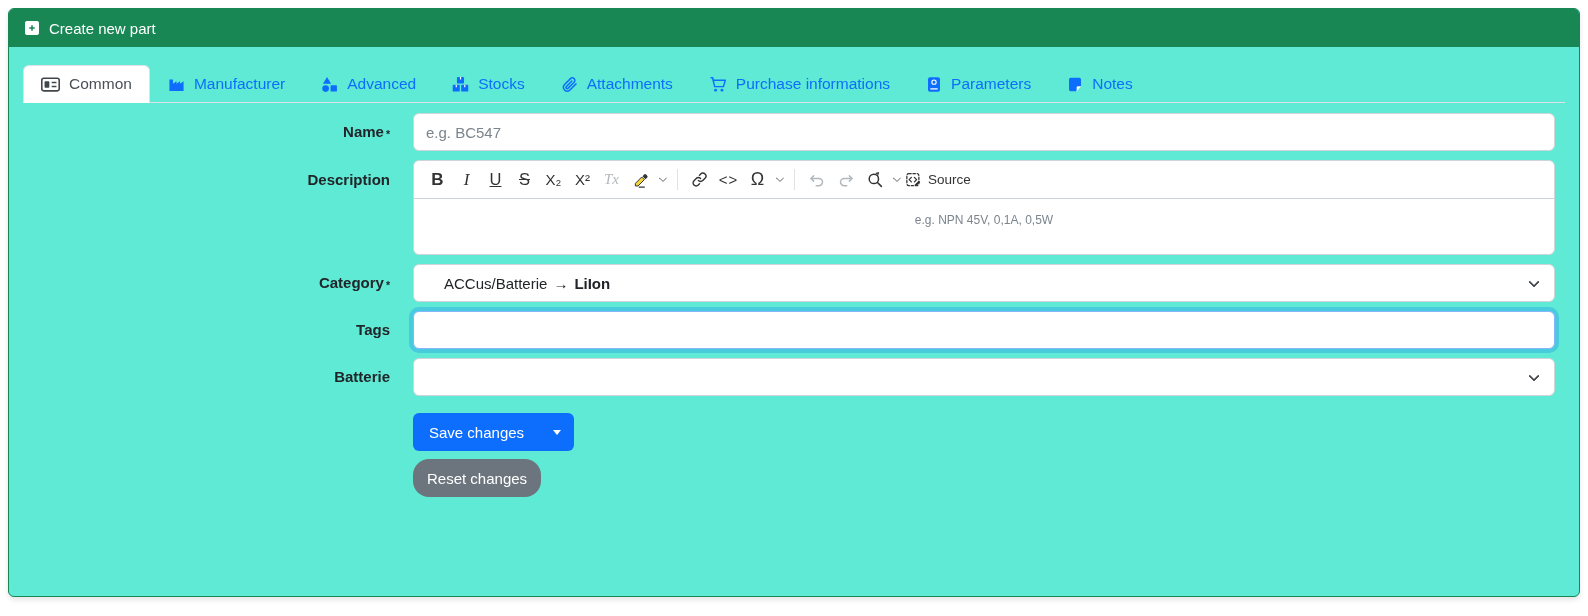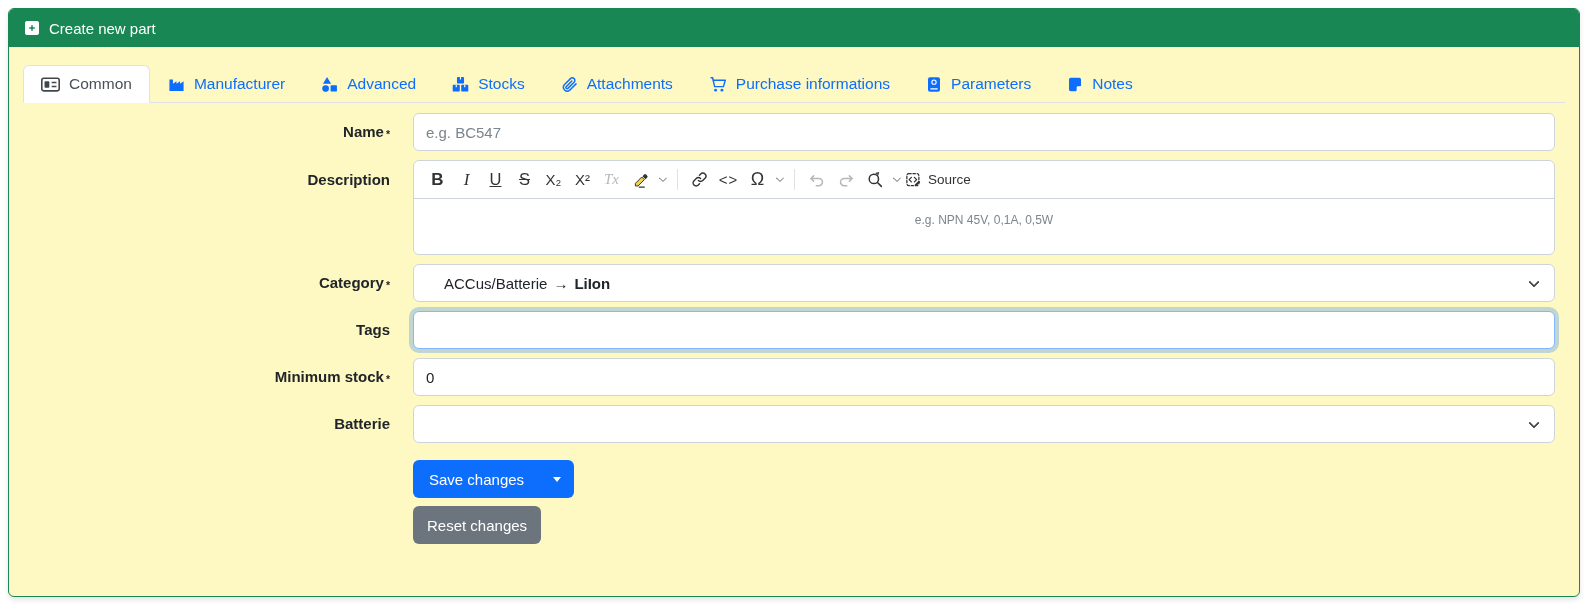--- a/index.html
+++ b/index.html
@@ -1,19 +1,19 @@
 <!DOCTYPE html>
 <html><head>
 <meta charset="utf-8">
 <style>
   * { box-sizing: border-box; }
   html,body { margin:0; padding:0; background:#fff; }
   body { font-family:"Liberation Sans","DejaVu Sans",sans-serif; color:#212529; width:1588px; height:616px; }
 
-  .card { position:relative; margin:8px; height:589px; background:#fef9c3;
+  .card { position:relative; margin:8px; height:589px; background:#5eead4;
           border:1px solid #198754; border-radius:6px;
           box-shadow:0 3px 5px rgba(0,0,0,.10); overflow:hidden; }
 
   
   .card-header { height:38px; background:#198754; color:#fff; display:flex;
                  align-items:center; gap:9px; padding:0 15px; font-size:15px; }
 
   
   .tabs-wrap { padding:18px 14px 0 14px; }
   .nav-tabs { display:flex; align-items:flex-end; border-bottom:1px solid #dee2e6; }
@@ -70,21 +70,21 @@
   
   .btn-row { display:flex; margin-bottom:8px;text-align:right; }
   .btn-indent { flex:0 0 404px; }
   .btn-save { display:inline-flex; align-items:stretch; background:#0d6efd; color:#fff;
               border-radius:6px; overflow:hidden; cursor:pointer; height:38px; margin-top:8px; }
   .btn-save-main { display:flex; align-items:center; padding:0 16px; font-size:15px; }
   .btn-save-caret { display:flex; align-items:center; padding:0 13px; }
   .caret-down { width:0; height:0; border-left:4.5px solid transparent;
                 border-right:4.5px solid transparent; border-top:5px solid #fff; }
   .btn-reset { display:inline-flex; align-items:center; background:#6c757d; color:#fff;
-               border-radius:6px; padding:0 14px; height:38px; font-size:15px; cursor:pointer; }
+               border-radius:16px; padding:0 14px; height:38px; font-size:15px; cursor:pointer; }
 </style>
 </head>
 <body>
 
 <div class="card">
 
   <div class="card-header">
     <span style="display:flex">
       <svg width="16" height="16" viewBox="0 0 448 512">
           <path fill="#ffffff" d="M64 32C28.7 32 0 60.7 0 96V416c0 35.3 28.7 64 64 64H384c35.3 0 64-28.7 64-64V96c0-35.3-28.7-64-64-64H64zM224 160c13.3 0 24 10.7 24 24v48h48c13.3 0 24 10.7 24 24s-10.7 24-24 24H248v48c0 13.3-10.7 24-24 24s-24-10.7-24-24V280H152c-13.3 0-24-10.7-24-24s10.7-24 24-24h48V184c0-13.3 10.7-24 24-24z"></path>
@@ -287,26 +287,20 @@
       </div>
     </div>
 
     <div class="form-row">
       <div class="form-label">Tags</div>
       <div class="form-field">
         <input class="form-control focused" type="text" value="" style="">
       </div>
     </div>
 
-    <div class="form-row">
-      <div class="form-label"><span>Minimum stock</span><span class="req">*</span></div>
-      <div class="form-field">
-        <input class="form-control" type="text" value="0" style="">
-      </div>
-    </div>
 
     <div class="form-row">
       <div class="form-label">Batterie</div>
       <div class="form-field">
         <div class="form-control select-box">
           <span></span>
           <span class="sel-chev"></span>
         </div>
       </div>
     </div>

